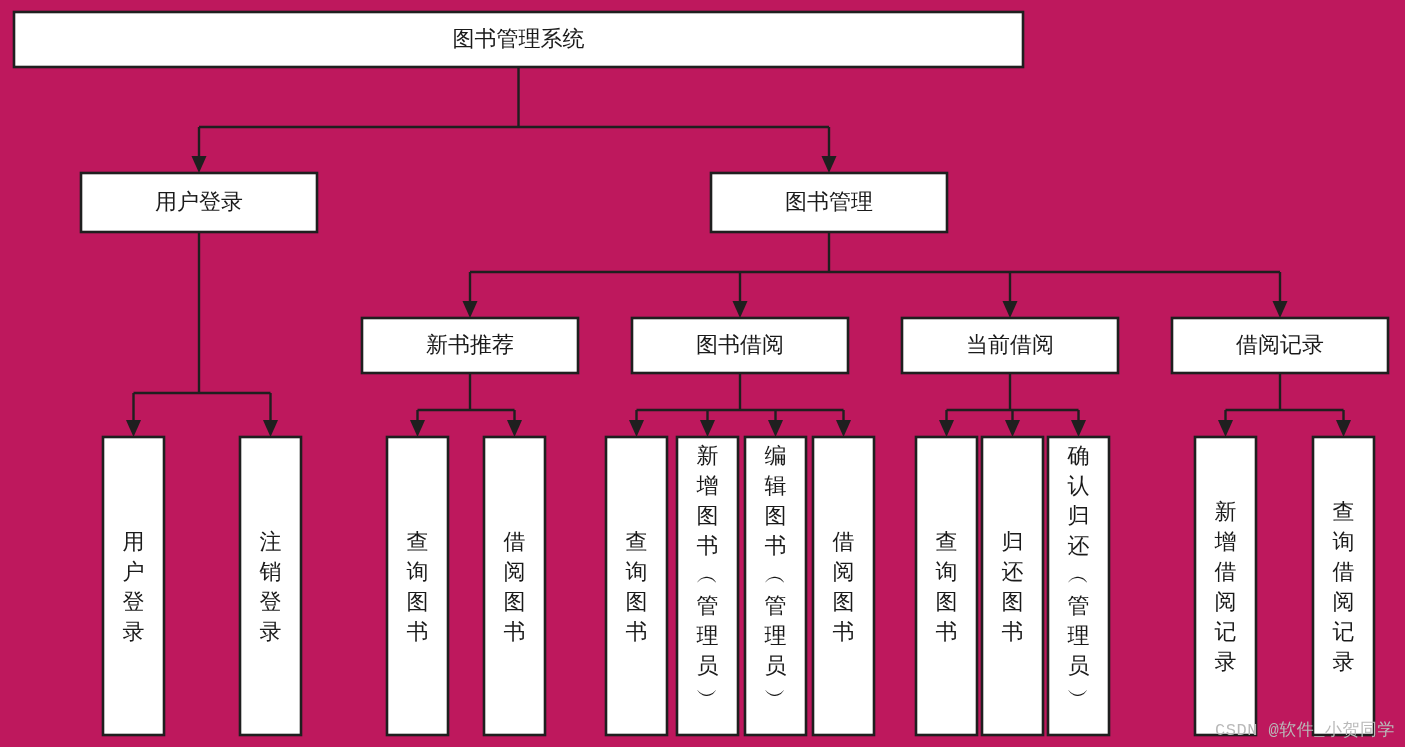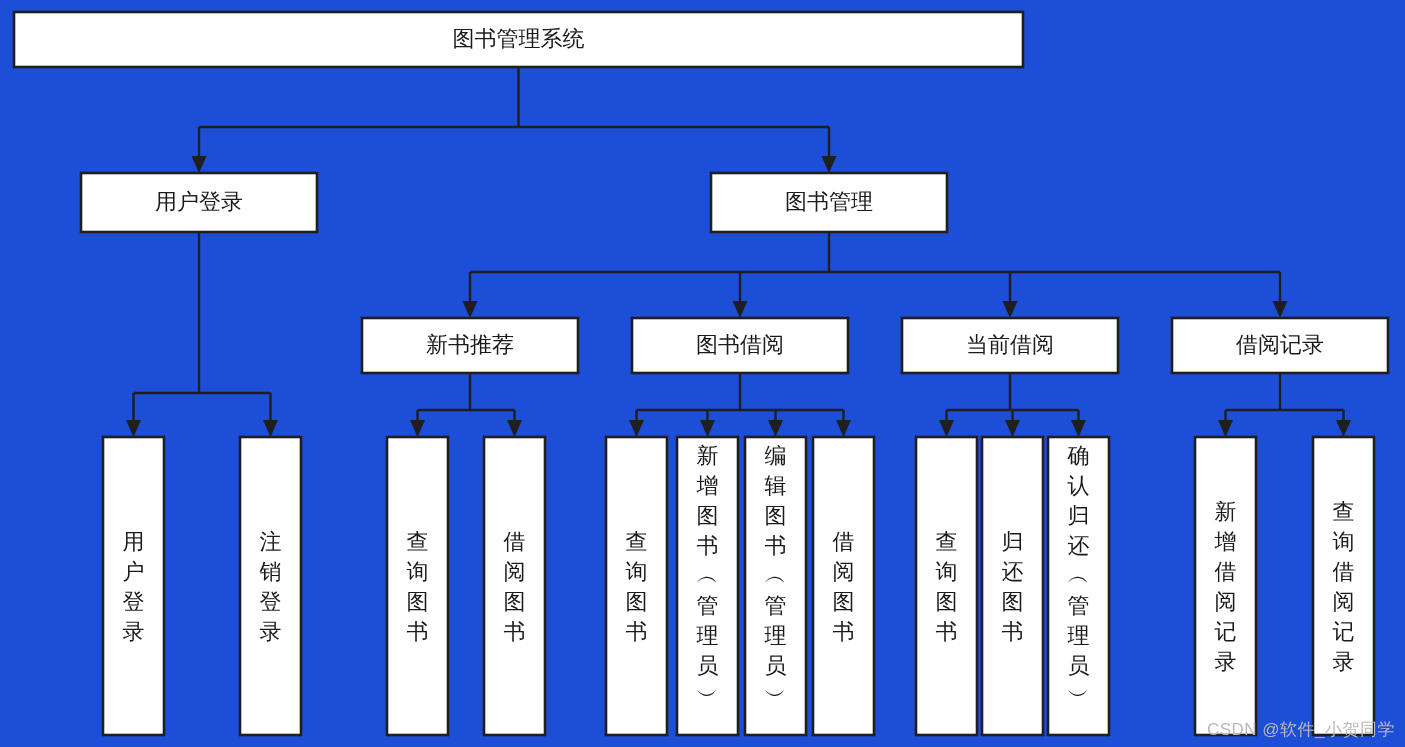--- a/index.html
+++ b/index.html
@@ -4,21 +4,21 @@
 <style>
   html, body {
     margin: 0;
     padding: 0;
     background: #ffffff;
   }
   #stage {
     position: relative;
     width: 1405px;
     height: 747px;
-    background: #1d4ed8;
+    background: #be185d;
     font-family: "Liberation Sans", "DejaVu Sans", sans-serif;
     overflow: hidden;
   }
   #diagram-svg {
     position: absolute;
     left: 0;
     top: 0;
     width: 1405px;
     height: 747px;
   }
@@ -46,21 +46,21 @@
     fill: none;
   }
   .arrow-head {
     fill: #1f1f1f;
     stroke: none;
   }
   .watermark {
     position: absolute;
     right: 10px;
     bottom: 6px;
-    font-family: Liberation Sans, sans-serif;
+    font-family: Liberation Mono, monospace;
     font-size: 17px;
     color: #b9b9b9;
     white-space: nowrap;
     letter-spacing: 0.5px;
     margin-top: 45px;
   }
 </style>
 </head>
 <body>
 

